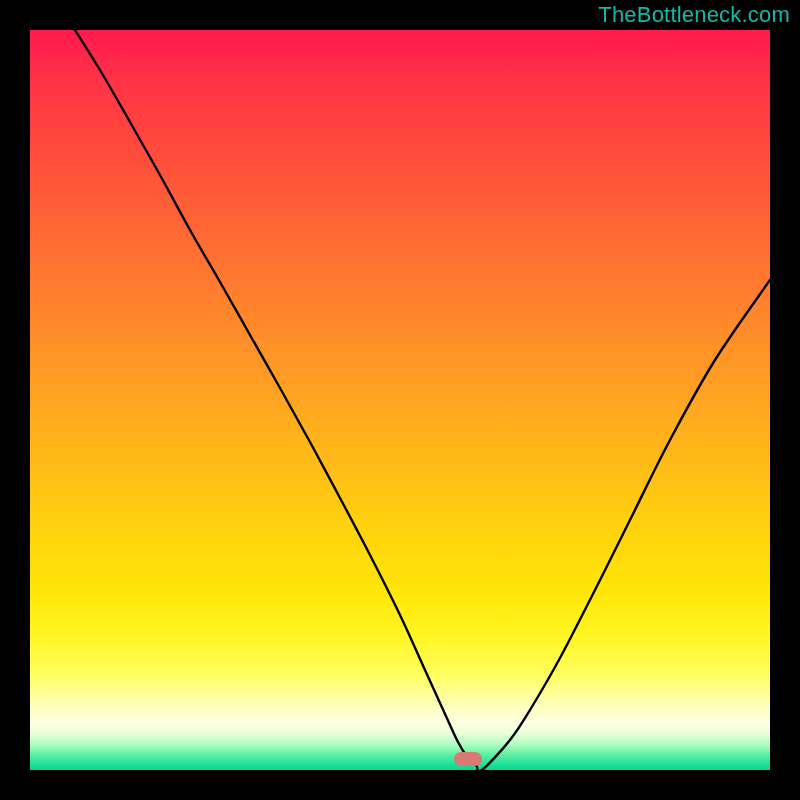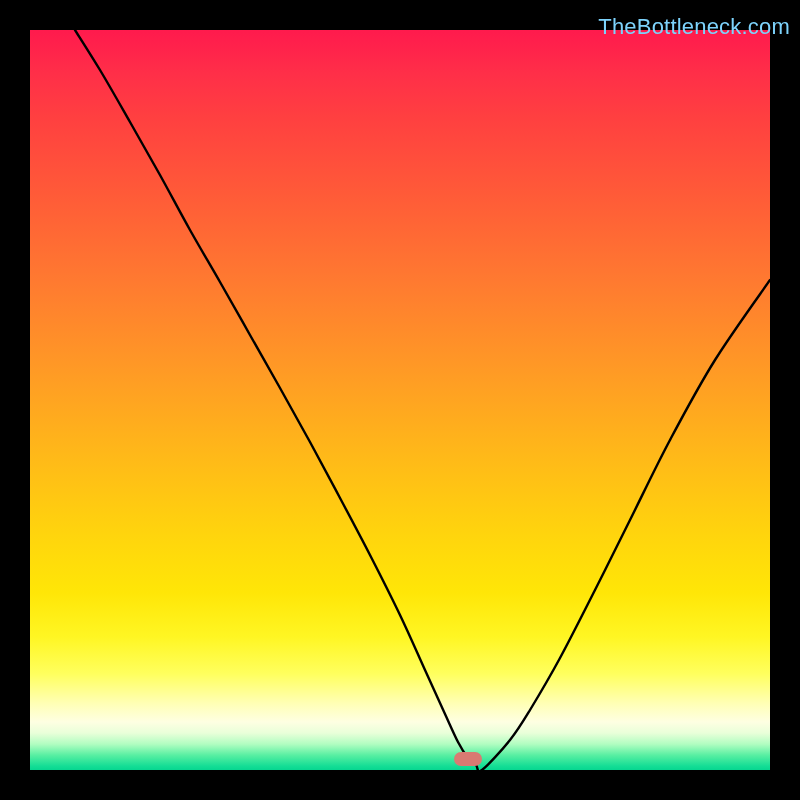--- a/index.html
+++ b/index.html
@@ -12,23 +12,23 @@
     font-family: Arial, Helvetica, sans-serif;
   }
   .frame {
     position: relative;
     width: 800px;
     height: 800px;
     background: #000;
   }
   .watermark {
     position: absolute;
-    top: 14px;
+    top: 2px;
     right: 10px;
-    color: #7dd3fc;
+    color: #14b8a6;
     font-size: 22px;
     font-weight: 500;
     letter-spacing: 0.2px;
     z-index: 50;
   }
   .plot-area {
     position: absolute;
     left: 30px;
     top: 30px;
     width: 740px;

